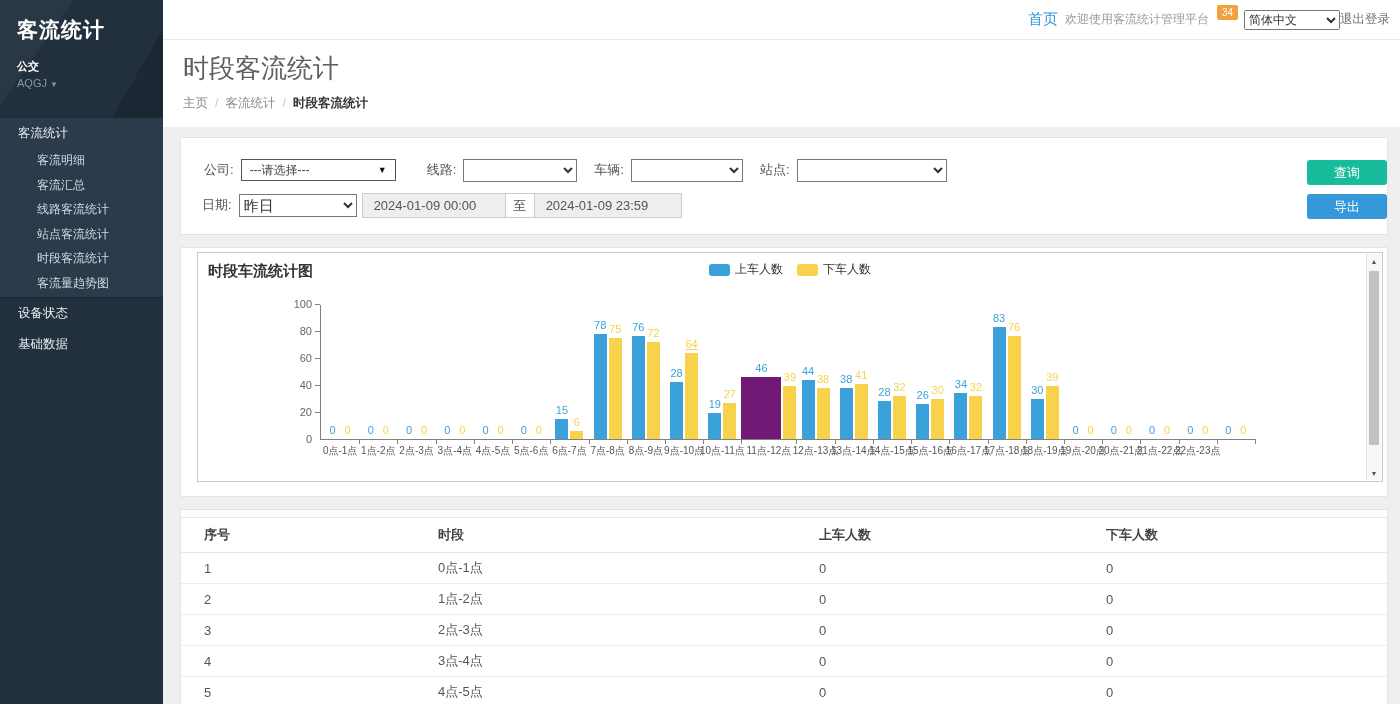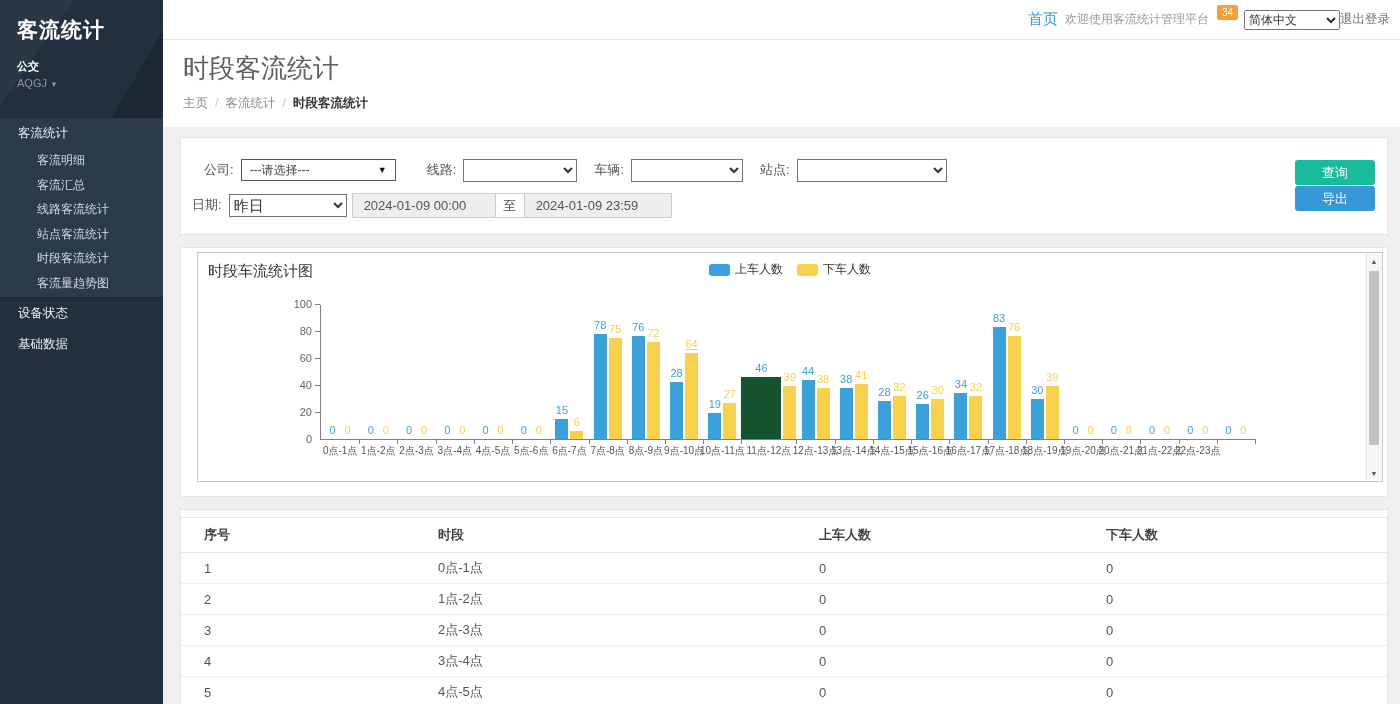--- a/index.html
+++ b/index.html
@@ -43,27 +43,27 @@
   
   #filter-card { position:relative; padding:20px 0 17px 0; }
   .f-row { display:flex; align-items:center; height:24px; }
   .f-row + .f-row { margin-top:11px; }
   .f-label { font-size:13px; color:#555; }
   .sel { height:23px; font-size:15px; color:#333; background:#fff; }
   .custom-sel { width:155px; height:22px; border:1px solid #555; display:flex; align-items:center; justify-content:space-between; padding:0 8px; font-size:12px; color:#444; cursor:pointer; background:#fff; }
   .custom-sel .tri { font-size:9px; color:#111; }
   .date-box { height:25px; line-height:23px; background:#eee; border:1px solid #ccc; padding-left:11px; font-size:13px; color:#555; cursor:pointer; }
   .date-sep { width:28px; height:25px; line-height:23px; text-align:center; background:#fff; border-top:1px solid #ccc; border-bottom:1px solid #ccc; font-size:13px; color:#555; }
-  #filter-buttons { position:absolute; right:12px; top:22px; display:flex; flex-direction:column; gap:1px; }
+  #filter-buttons { position:absolute; right:0; top:22px; display:flex; flex-direction:column; gap:9px; }
   .btn { width:80px; height:25px; border:none; border-radius:3px; color:#fff; font-size:13px; cursor:pointer; }
 
   
   #chart-card { margin-top:12px; padding:4px 4px 14px 16px; }
   #chart-box { position:relative; border:1px solid #c9c9c9; height:230px; background:#fff; }
-  #chart-title { position:absolute; top:9px; left:10px; font-size:15px; font-weight:normal; color:#333; }
+  #chart-title { position:absolute; top:9px; left:10px; font-size:15px; font-weight:bold; color:#333; }
   #chart-legend { position:absolute; top:8px; left:50%; transform:translateX(-50%); display:flex; gap:14px; }
   .legend-item { display:flex; align-items:center; gap:5px; font-size:12px; color:#333; cursor:pointer; }
   .legend-swatch { width:21px; height:12px; border-radius:3px; }
   #chart-plot { position:absolute; left:122px; top:52px; width:935px; height:135px; border-left:1px solid #818181; border-bottom:1px solid #818181; display:flex; }
   .bar-group { flex:1; position:relative; display:flex; align-items:flex-end; justify-content:center; gap:2px; }
   .bar-group::after { content:""; position:absolute; right:-1px; bottom:-5px; width:1px; height:5px; background:#818181; }
   .bar { width:13px; position:relative; }
   .bar-label { position:absolute; bottom:calc(100% + 3px); left:50%; transform:translateX(-50%); font-size:11px; }
   .x-label { position:absolute; top:calc(100% + 5px); left:50%; transform:translateX(-50%); font-size:10px; color:#555; white-space:nowrap; }
   .y-tick { position:absolute; left:-6px; width:5px; height:1px; background:#818181; }
@@ -130,21 +130,21 @@
           <span class="tri">▼</span>
         </div>
         <span class="f-label" style="margin-left:31px;">线路:</span>
         <select class="sel" style="width:114px; margin-left:7px;"><option></option></select>
         <span class="f-label" style="margin-left:17px;">车辆:</span>
         <select class="sel" style="width:112px; margin-left:7px;"><option></option></select>
         <span class="f-label" style="margin-left:17px;">站点:</span>
         <select class="sel" style="width:150px; margin-left:7px;"><option></option></select>
       </div>
       <div class="f-row">
-        <span class="f-label" style="margin-left:11px;">日期:</span>
+        <span class="f-label" style="margin-left:21px;">日期:</span>
         <select class="sel" style="width:118px; margin-left:7px;">
           <option>昨日</option>
         </select>
         <div style="display:flex; margin-left:5px;">
           <div class="date-box" style="width:144px;">2024-01-09 00:00</div>
           <div class="date-sep">至</div>
           <div class="date-box" style="width:148px;">2024-01-09 23:59</div>
         </div>
       </div>
       <div id="filter-buttons">
@@ -271,21 +271,21 @@
             <div class="bar-group">
               <div class="bar" style="height: 25.65px; background: rgb(59, 161, 219);">
                 <div class="bar-label" style="color: rgb(59, 161, 219);">19</div>
               </div>
               <div class="bar" style="height: 36.45px; background: rgb(248, 210, 75);">
                 <div class="bar-label" style="color: rgb(248, 210, 75);">27</div>
               </div>
               <div class="x-label">10点-11点</div>
             </div>
             <div class="bar-group">
-              <div class="bar" style="height: 62.1px; background: #14532d; padding-left: 40px;">
+              <div class="bar" style="height: 62.1px; background: #701a75; padding-left: 40px;">
                 <div class="bar-label" style="color: rgb(59, 161, 219);">46</div>
               </div>
               <div class="bar" style="height: 52.65px; background: rgb(248, 210, 75);">
                 <div class="bar-label" style="color: rgb(248, 210, 75);">39</div>
               </div>
               <div class="x-label">11点-12点</div>
             </div>
             <div class="bar-group">
               <div class="bar" style="height: 59.4px; background: rgb(59, 161, 219);">
                 <div class="bar-label" style="color: rgb(59, 161, 219);">44</div>

